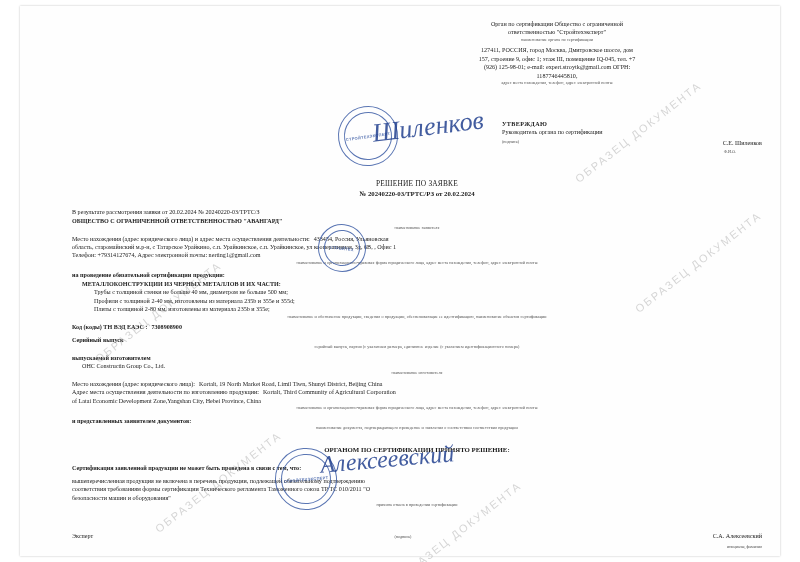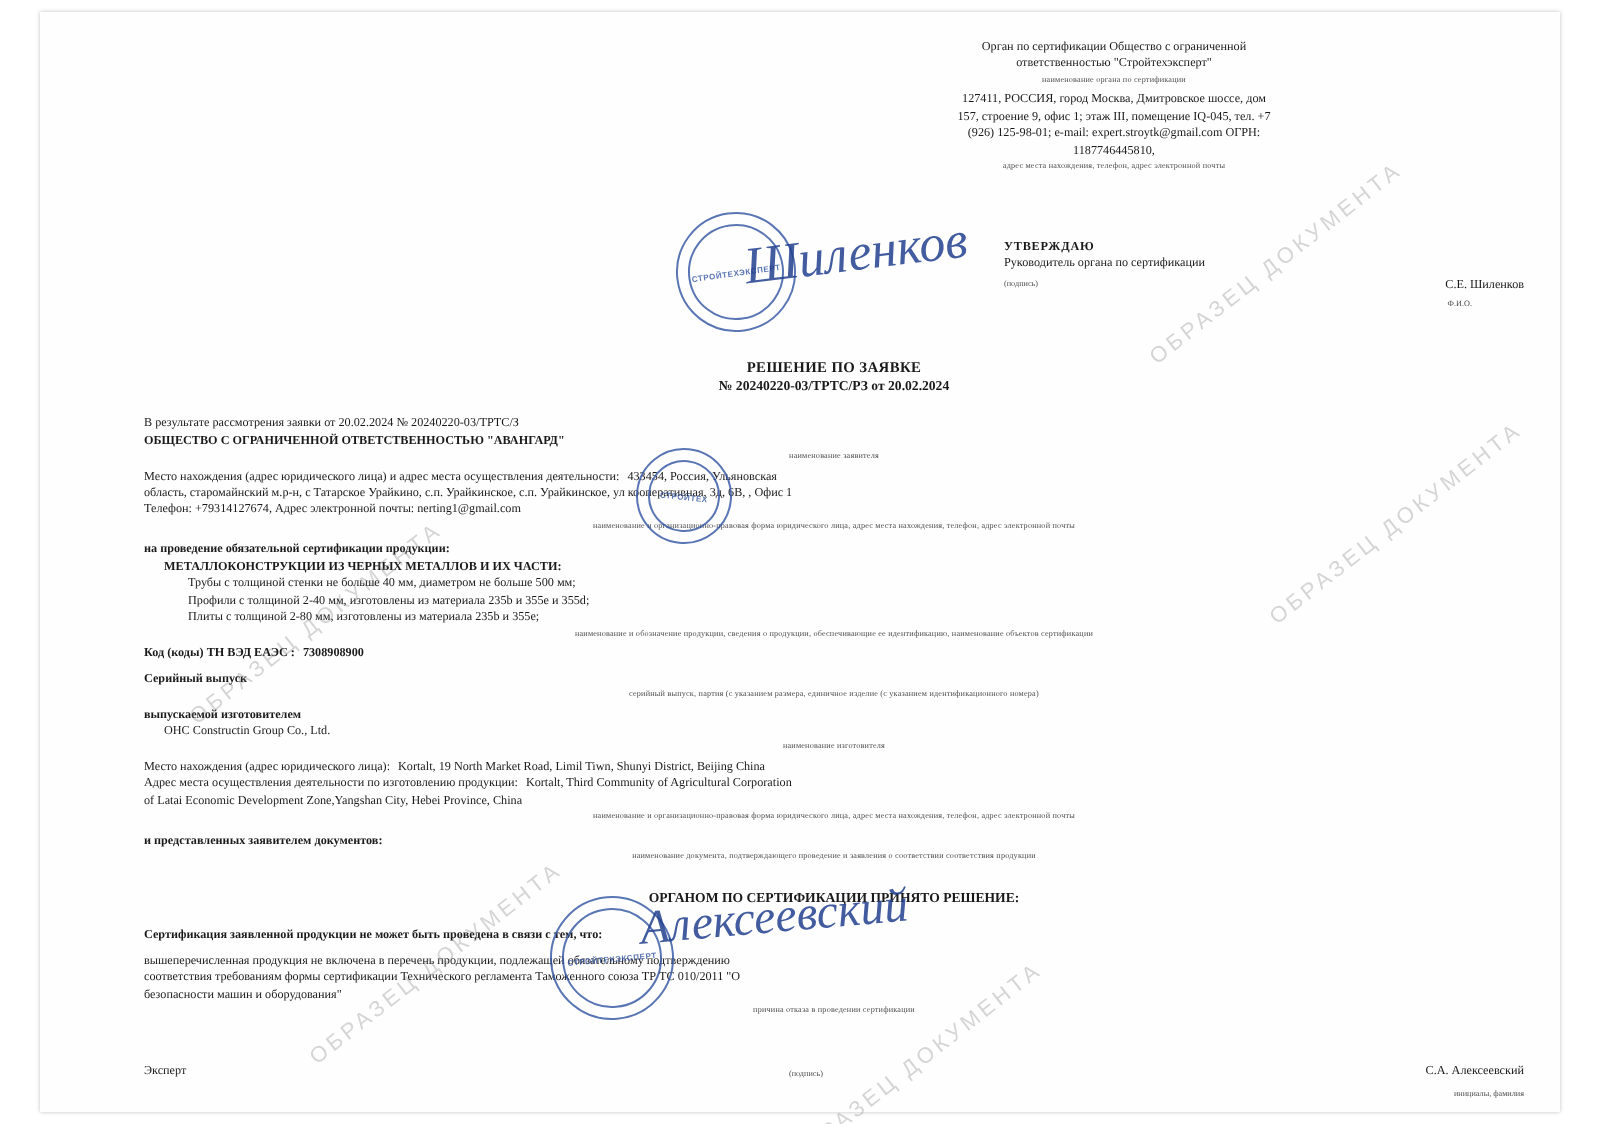--- a/index.html
+++ b/index.html
@@ -44,21 +44,21 @@
   .hdr-block .ln { display: block; }
   .tiny {
     font-size: 4.1px;
     color: #4d4d4d;
     text-align: center;
     letter-spacing: 0.1px;
   }
   .bold { font-weight: bold; }
   .ttl {
     text-align: center;
-    font-weight: bold;
+    font-weight: normal;
     font-size: 7.4px;
     letter-spacing: 0.2px;
   }
   .ttl2 {
     text-align: center;
     font-weight: bold;
     font-size: 6.8px;
   }
   .sp4 { height: 4px; }
   .sp6 { height: 6px; }

